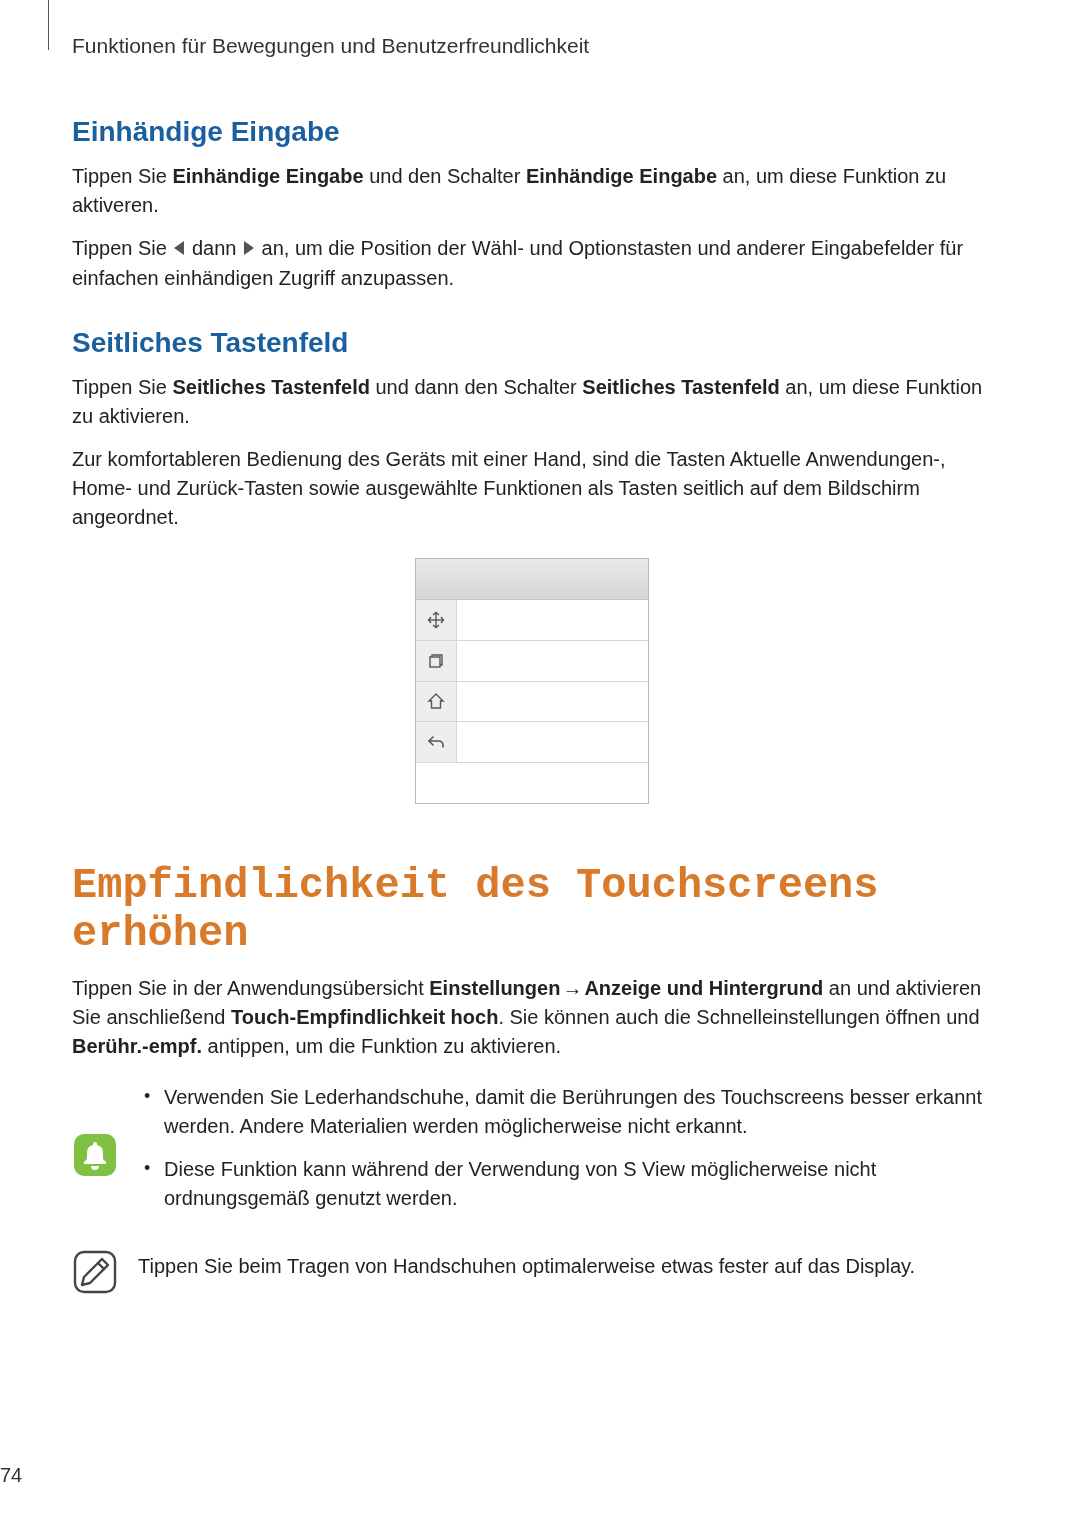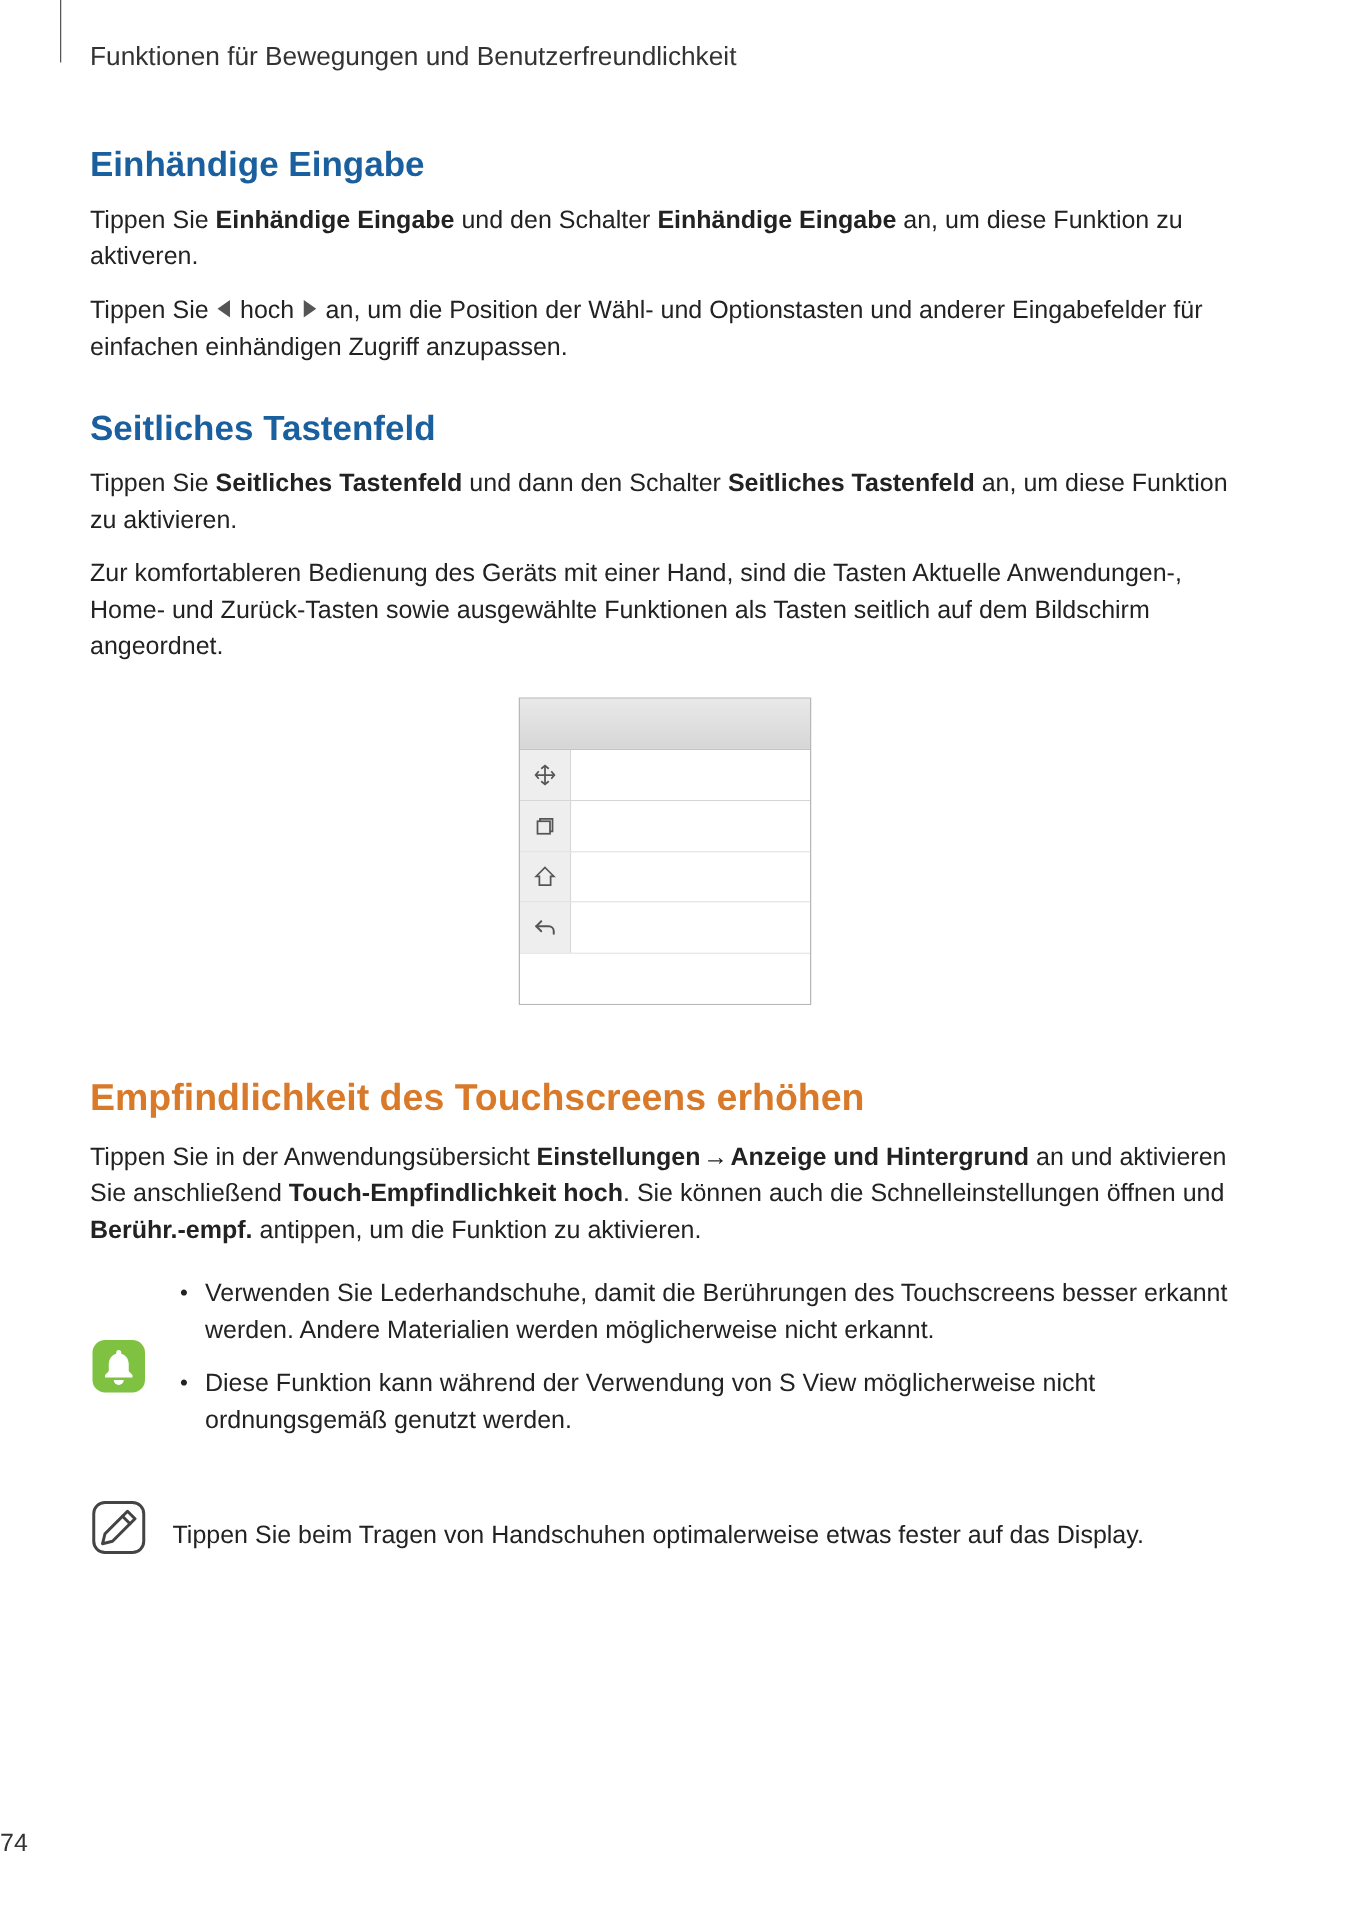--- a/index.html
+++ b/index.html
@@ -33,23 +33,24 @@
     font-weight: 400;
   }
   h2.blue {
     color: #1a5f9e;
     font-size: 28px;
     font-weight: 700;
     margin: 0 0 14px 0;
   }
   h1.orange {
     color: #d87a2a;
-    font-size: 30px;
+    font-size: 42px;
     font-weight: 700;
     margin: 58px 0 16px 0;
+    font-family: Liberation Mono, monospace;
   }
   p.body {
     font-size: 20px;
     line-height: 1.45;
     margin: 0 0 14px 0;
     color: #222;
   }
   .bold { font-weight: 700; }
   .tri {
     display: inline-block;
@@ -151,21 +152,21 @@
 
   <p class="breadcrumb">Funktionen für Bewegungen und Benutzerfreundlichkeit</p>
 
   <h2 class="blue">Einhändige Eingabe</h2>
   <p class="body">
     <span>Tippen Sie </span><span class="bold">Einhändige Eingabe</span><span> und den Schalter </span><span class="bold">Einhändige Eingabe</span><span> an, um diese Funktion zu aktiveren.</span>
   </p>
   <p class="body">
     <span>Tippen Sie </span><span class="tri"><svg width="14" height="16">
           <polygon points="12,1 12,15 2,8" fill="#555"></polygon>
-        </svg></span><span> hoch </span><span class="tri"><svg width="14" height="16">
+        </svg></span><span> dann </span><span class="tri"><svg width="14" height="16">
           <polygon points="2,1 2,15 12,8" fill="#555"></polygon>
         </svg></span><span> an, um die Position der Wähl- und Optionstasten und anderer Eingabefelder für einfachen einhändigen Zugriff anzupassen.</span>
   </p>
 
   <h2 class="blue" style="margin-top:34px">Seitliches Tastenfeld</h2>
   <p class="body">
     <span>Tippen Sie </span><span class="bold">Seitliches Tastenfeld</span><span> und dann den Schalter </span><span class="bold">Seitliches Tastenfeld</span><span> an, um diese Funktion zu aktivieren.</span>
   </p>
   <p class="body">Zur komfortableren Bedienung des Geräts mit einer Hand, sind die Tasten Aktuelle Anwendungen-, Home- und Zurück-Tasten sowie ausgewählte Funktionen als Tasten seitlich auf dem Bildschirm angeordnet.</p>
 
@@ -252,18 +253,18 @@
     <div class="note-icon">
       <svg width="46" height="46" viewBox="0 0 46 46">
         <rect x="3" y="3" width="40" height="40" rx="9" fill="none" stroke="#444" stroke-width="2.4"></rect>
         <g stroke="#444" stroke-width="2.4" fill="none" stroke-linecap="round" stroke-linejoin="round">
           <path d="M30 10 l6 6 -18 18 -8 2 2-8 z"></path>
           <line x1="26" y1="14" x2="32" y2="20"></line>
         </g>
       </svg>
     </div>
     <div class="note-body">
-      <p class="body" style="margin-top:27px">Tippen Sie beim Tragen von Handschuhen optimalerweise etwas fester auf das Display.</p>
+      <p class="body" style="margin-top:3px">Tippen Sie beim Tragen von Handschuhen optimalerweise etwas fester auf das Display.</p>
     </div>
   </div>
 
   <div class="page-number">74</div>
 </div>
 
 </body></html>

